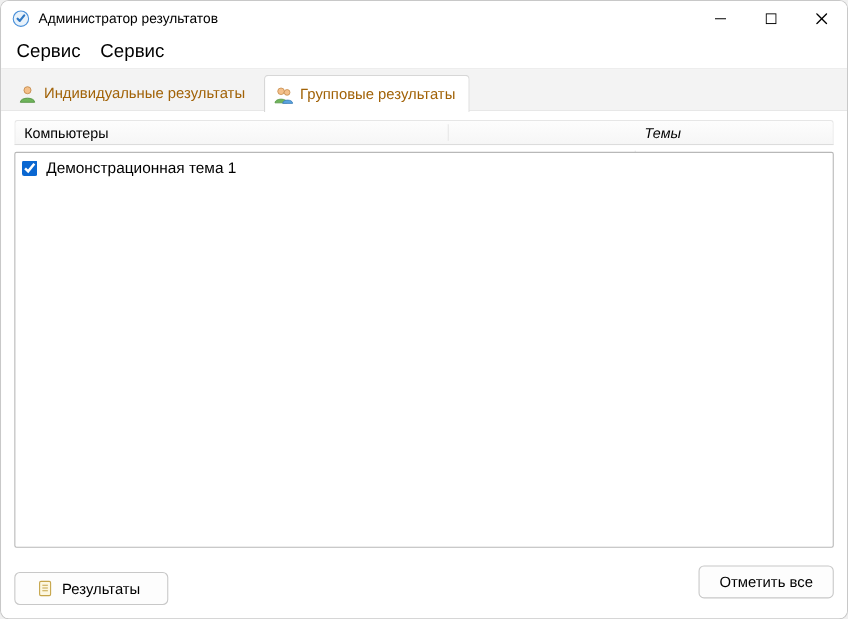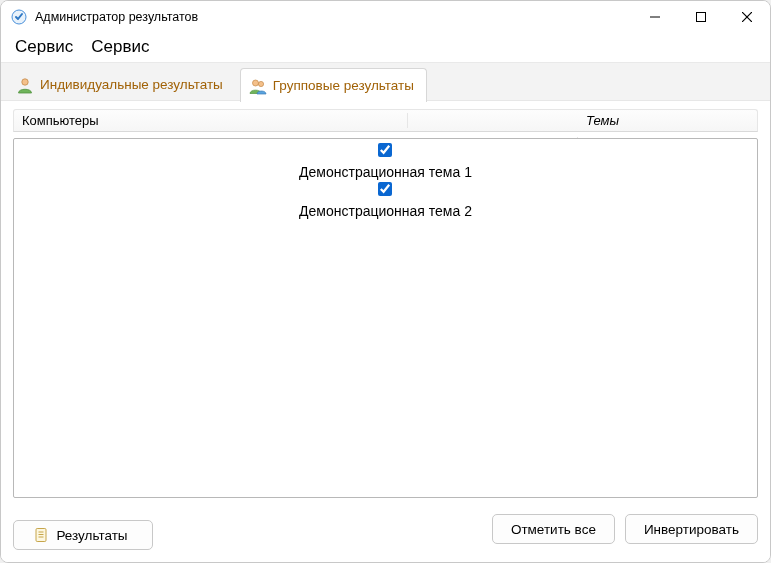--- a/index.html
+++ b/index.html
@@ -154,21 +154,20 @@
       overflow: auto;
     }
     .list-item {
       display: flex;
       align-items: center;
       gap: 6px;
       font-size: 14px;
       color: #000;
       padding: 0px 0;
       line-height: 19px;
-      flex-direction: column;
     }
     .list-item input[type=checkbox]{
       width: 14px;
       height: 14px;
       accent-color: #0a67d1;
       margin: 0 2px 0 0;
     }
     
     .button-bar {
       display: flex;
@@ -264,43 +263,36 @@
     <div class="col-headers">
       <div class="col computers">Компьютеры</div>
       <div class="col name">Имя</div>
       <div class="col themes">Темы</div>
     </div>
 
     <div class="listbox">
       <div class="list-item">
         <input type="checkbox" checked="" style="">
         <span>Демонстрационная тема 1</span>
-      </div>
-      <div class="list-item">
-        <input type="checkbox" checked="" style="">
-        <span>Демонстрационная тема 2</span>
       </div>
     </div>
 
     <div class="button-bar">
       <div class="btn results">
         <span class="icon">
           <svg width="16" height="16" viewBox="0 0 16 16">
             <rect x="2" y="1.5" width="10" height="13" rx="1.2" fill="#fdf7e0" stroke="#c6a54a" stroke-width="1"></rect>
             <line x1="4.5" y1="5" x2="9.5" y2="5" stroke="#c6a54a" stroke-width="1"></line>
             <line x1="4.5" y1="7.5" x2="9.5" y2="7.5" stroke="#c6a54a" stroke-width="1"></line>
             <line x1="4.5" y1="10" x2="9.5" y2="10" stroke="#c6a54a" stroke-width="1"></line>
           </svg>
         </span>
         <span>Результаты</span>
       </div>
       <span class="gap"></span>
       <div class="btn">
         <span>Отметить все</span>
       </div>
-      <div class="btn">
-        <span>Инвертировать</span>
-      </div>
     </div>
 
   </div>
 
 </div>
 
 </body></html>

